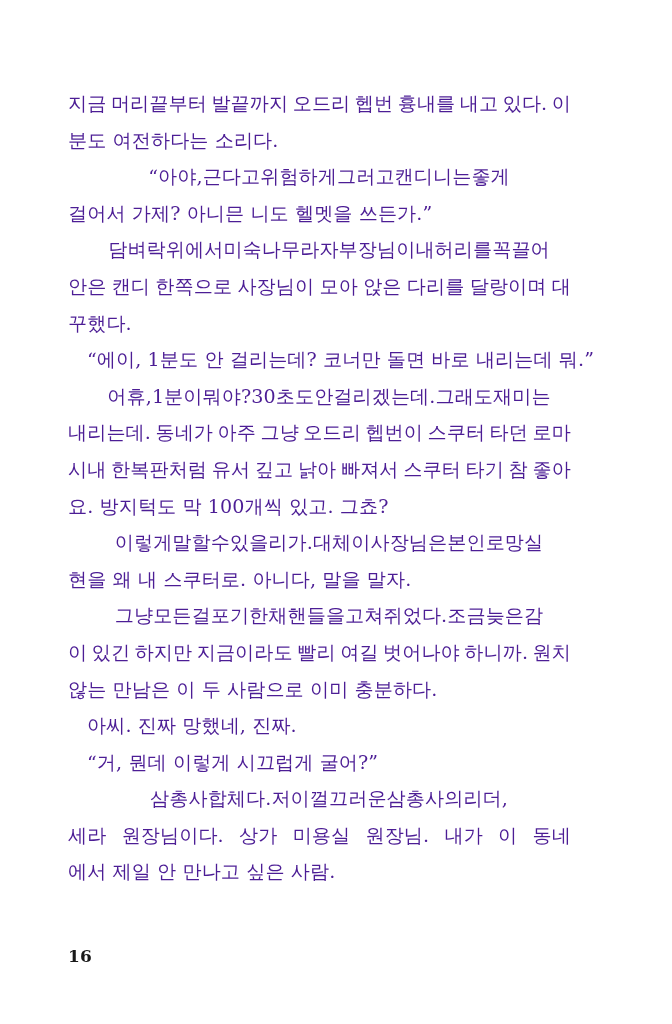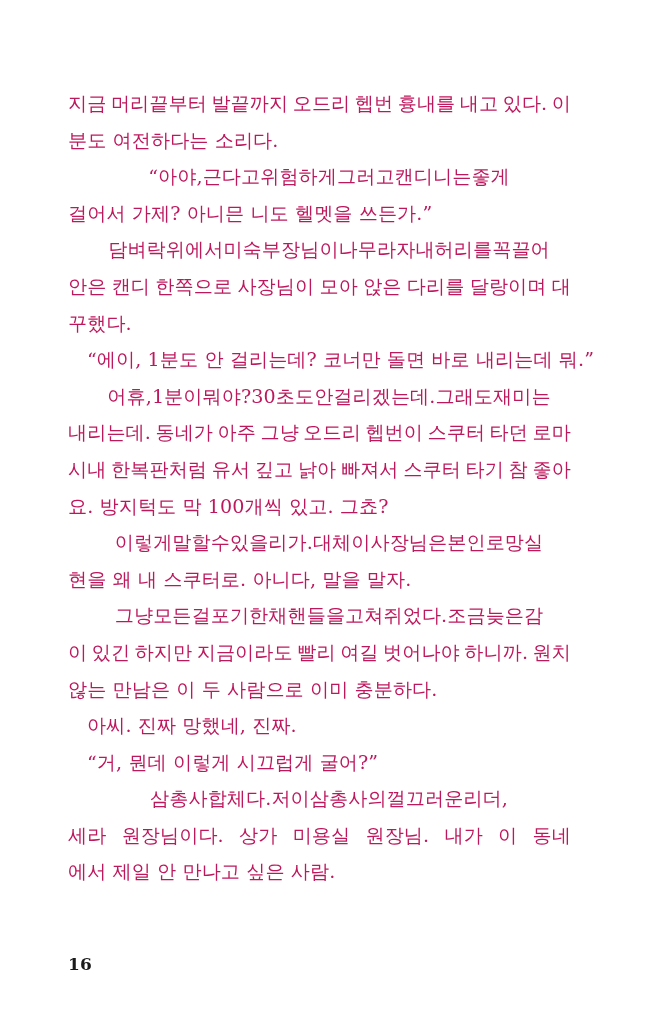--- a/index.html
+++ b/index.html
@@ -37,21 +37,21 @@
   }
 
   
   .line {
     display: block;
     height: 36.6px;
     line-height: 36.6px;
     font-size: 19.1px;
     letter-spacing: 0.1px;
     white-space: nowrap;
-    color: #be185d;
+    color: #4c1d95;
   }
 
   
   .line.justify {
     display: flex;
     justify-content: space-between;
     white-space: nowrap;
   }
   .line.justify > span {
     display: inline-block;
@@ -69,21 +69,20 @@
   #page-number {
     position: absolute;
     left: 68px;
     top: 948px;
     font-size: 17px;
     font-weight: bold;
     line-height: 1;
     font-family: "DejaVu Serif", "Liberation Serif", serif;
     color: #1a1a1a;
     letter-spacing: 0.2px;
-    margin-top: 8px;
   }
 </style>
 </head>
 <body>
 
 <div id="page">
 
   <div id="text-column">
       <div class="para">
         <div class="line justify">
@@ -109,22 +108,22 @@
           <span>니는</span>
           <span>좋게</span>
         </div>
         <div class="line">걸어서 가제? 아니믄 니도 헬멧을 쓰든가.”</div>
       </div>
       <div class="para">
         <div class="line justify indent">
           <span>담벼락</span>
           <span>위에서</span>
           <span>미숙</span>
+          <span>나무라자</span>
           <span>부장님이</span>
-          <span>나무라자</span>
           <span>내</span>
           <span>허리를</span>
           <span>꼭</span>
           <span>끌어</span>
         </div>
         <div class="line justify">
           <span>안은</span>
           <span>캔디</span>
           <span>한쪽으로</span>
           <span>사장님이</span>
@@ -223,22 +222,22 @@
       </div>
       <div class="para">
         <div class="line indent">“거, 뭔데 이렇게 시끄럽게 굴어?”</div>
       </div>
       <div class="para">
         <div class="line justify indent">
           <span>삼총사</span>
           <span>합체다.</span>
           <span>저</span>
           <span>이</span>
+          <span>껄끄러운</span>
           <span>삼총사의</span>
-          <span>껄끄러운</span>
           <span>리더,</span>
         </div>
         <div class="line justify">
           <span>세라</span>
           <span>원장님이다.</span>
           <span>상가</span>
           <span>미용실</span>
           <span>원장님.</span>
           <span>내가</span>
           <span>이</span>

